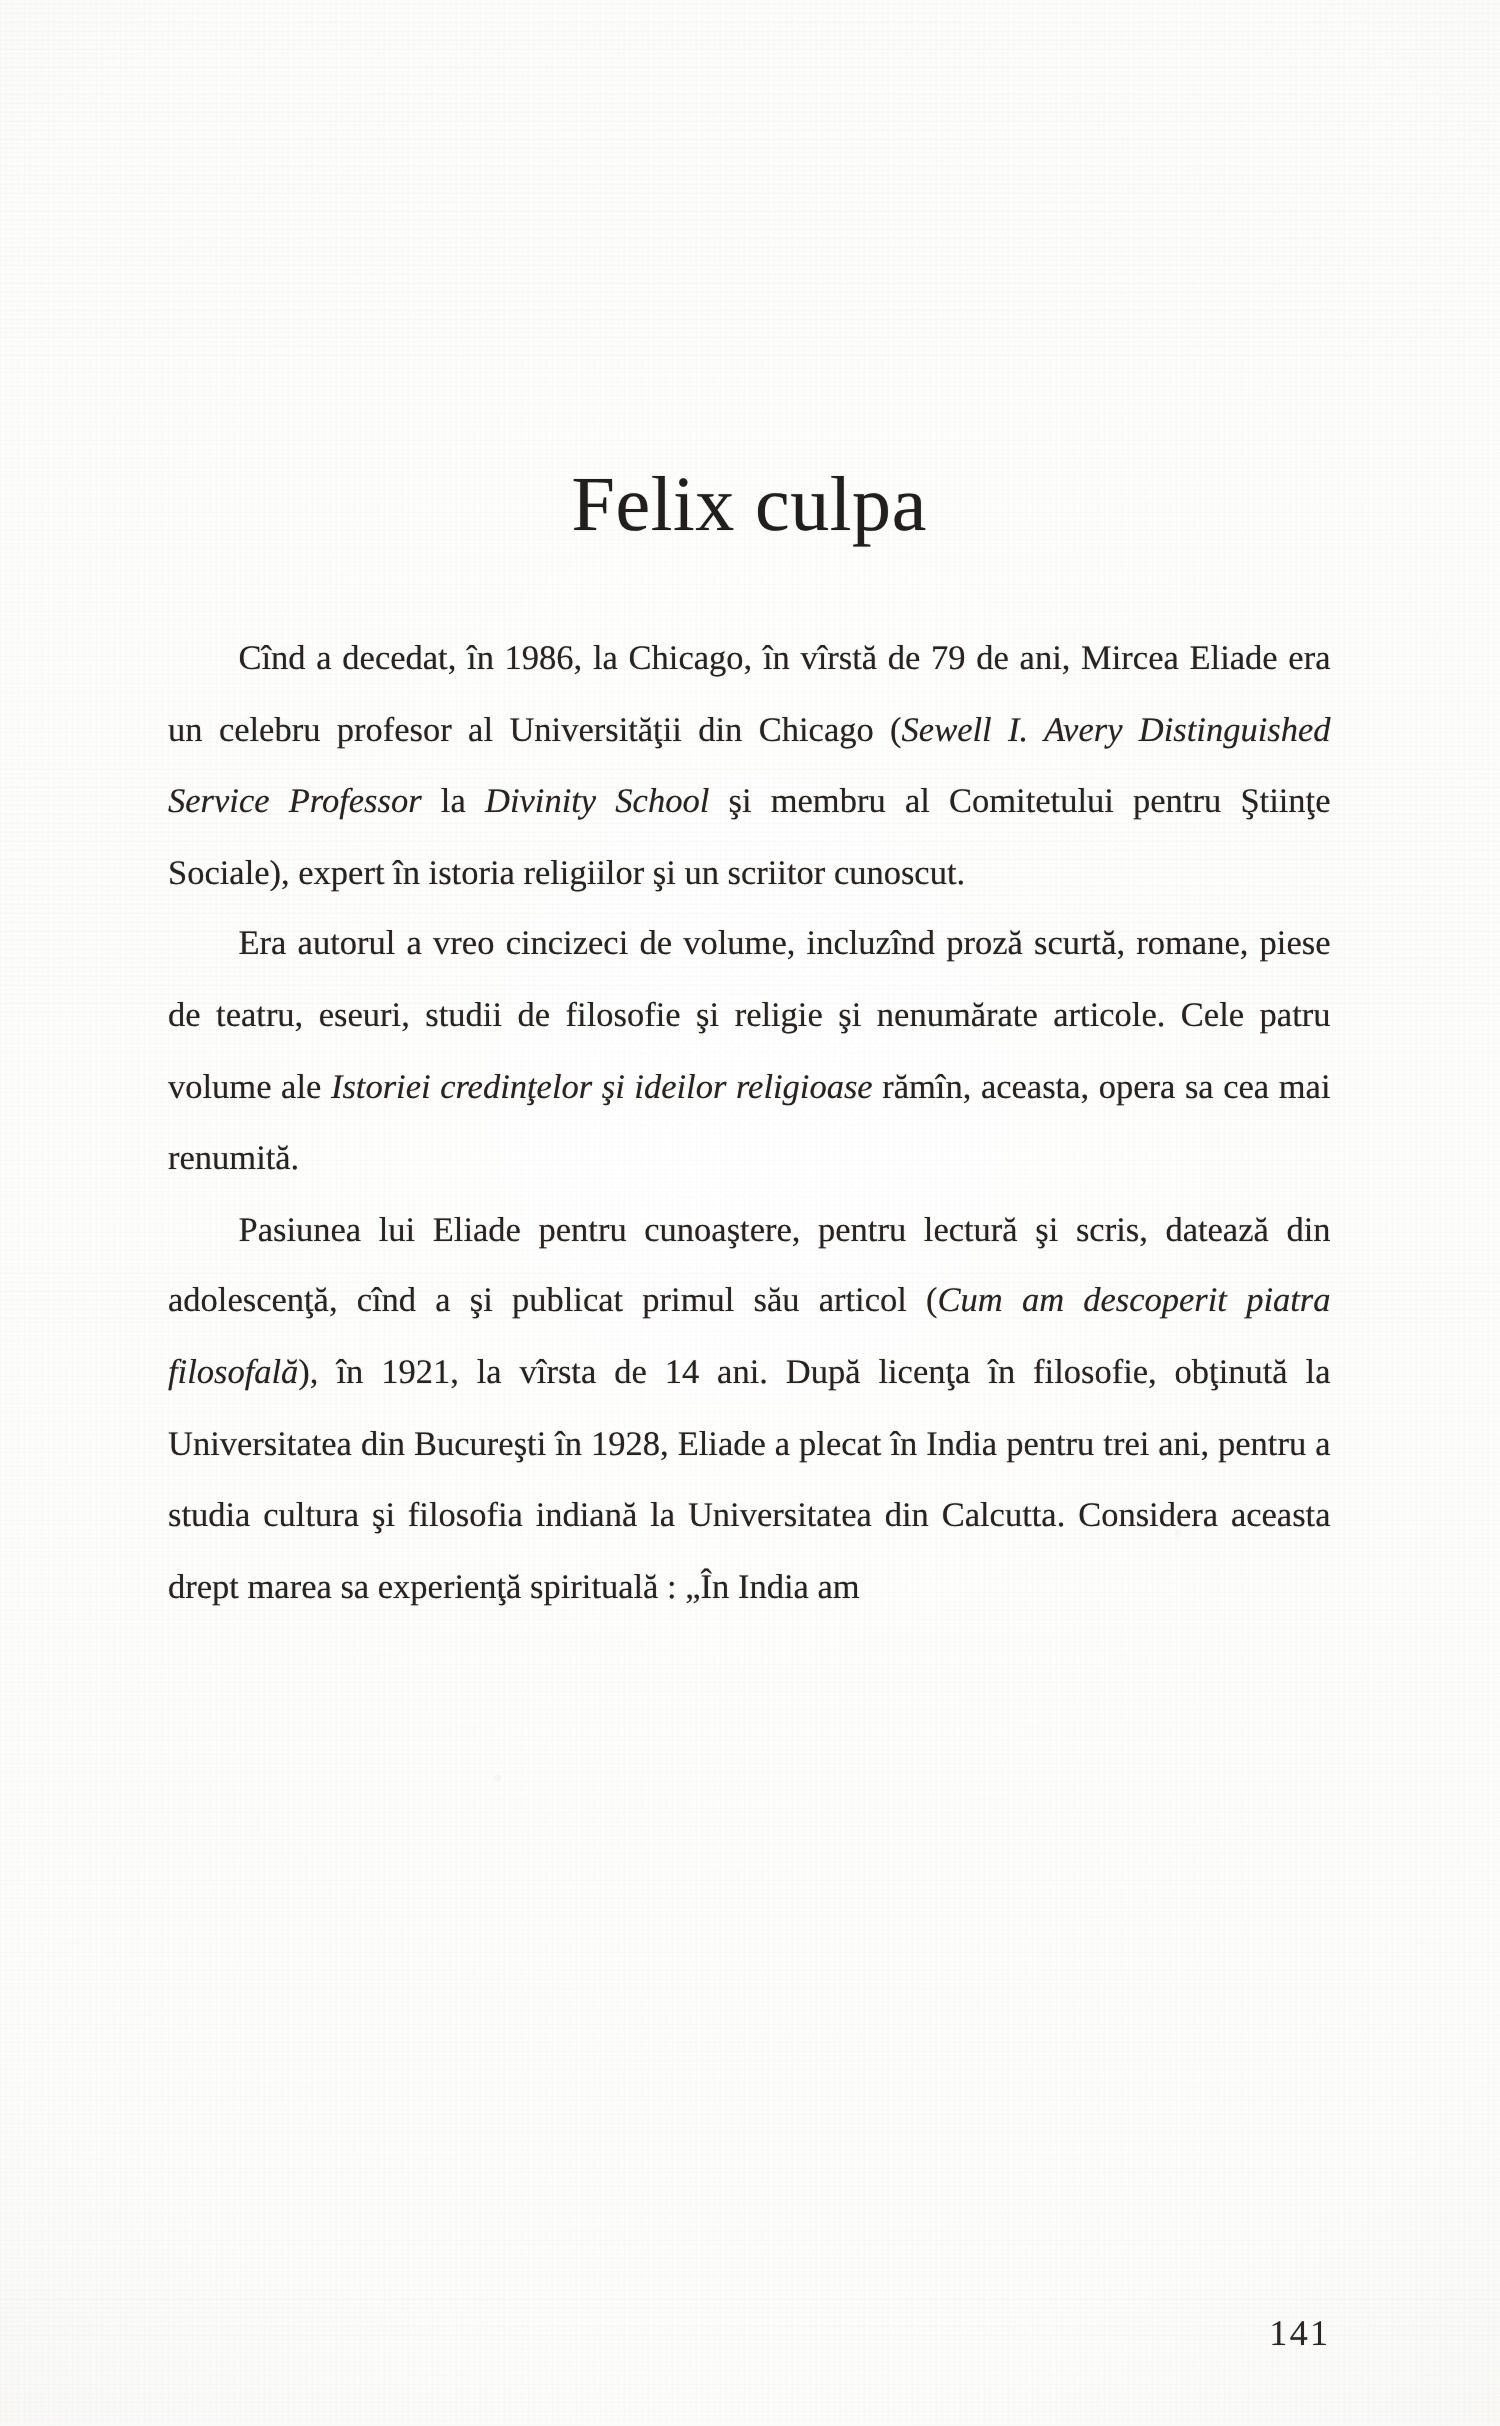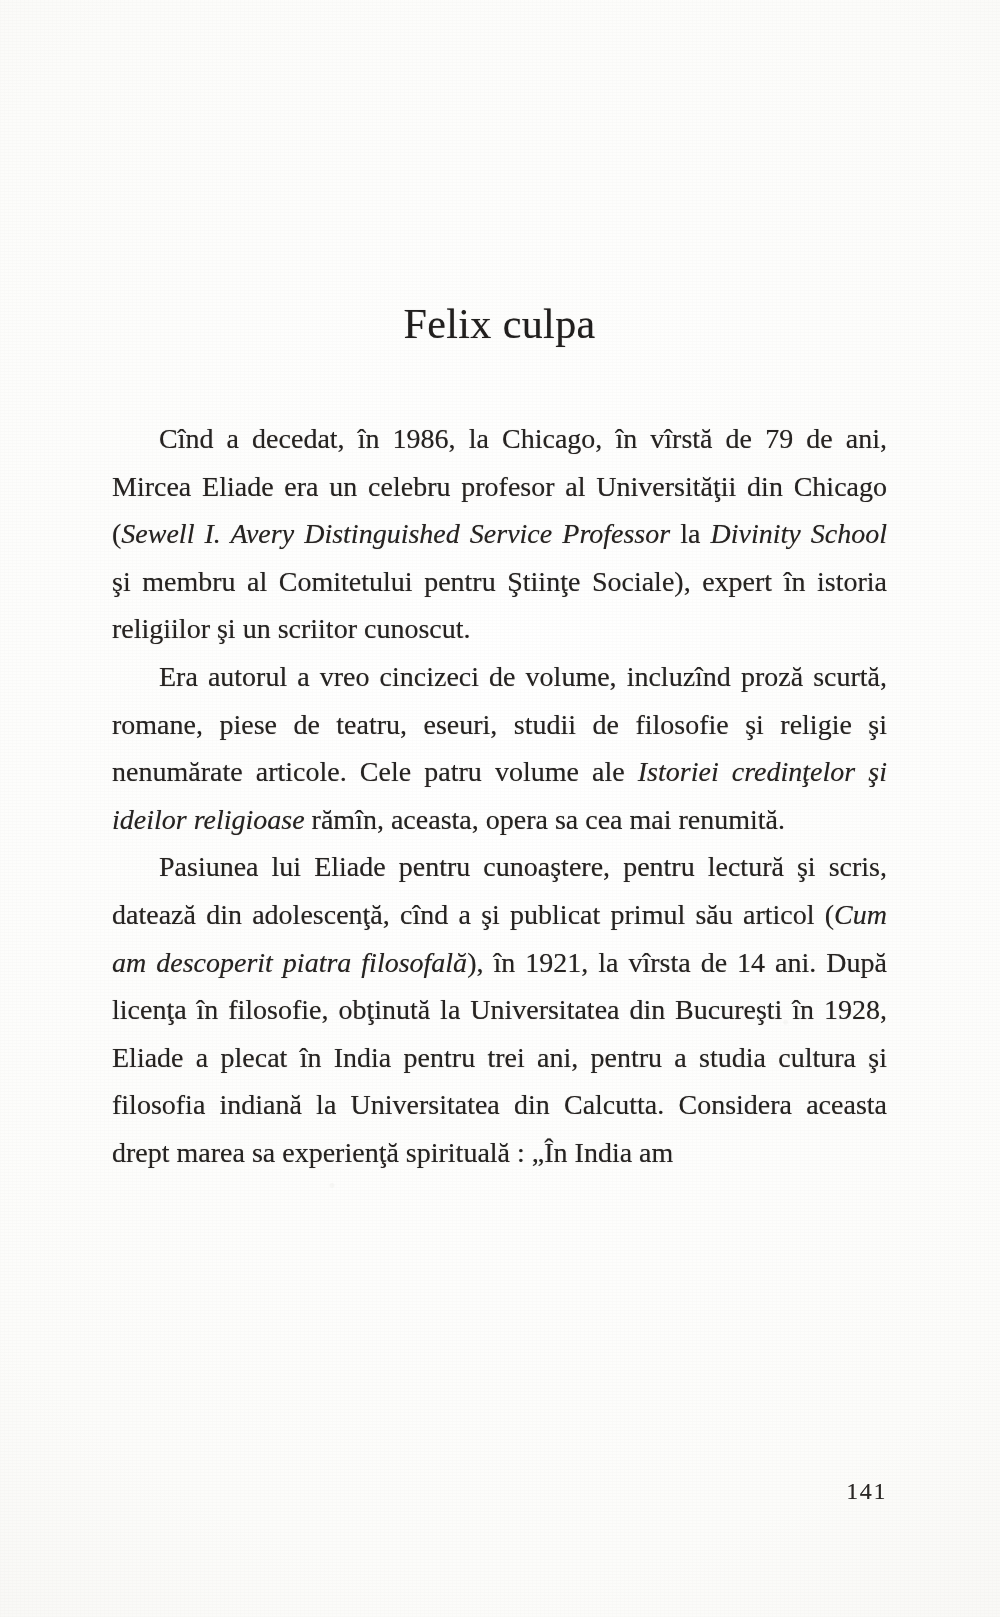--- a/index.html
+++ b/index.html
@@ -43,33 +43,33 @@
     width: 775px;
     height: 100%;
   }
 
   .chapter-title {
     position: absolute;
     top: 272px;
     left: 0;
     width: 775px;
     text-align: center;
-    font-size: 42px;
+    font-size: 52px;
     font-weight: 400;
     letter-spacing: .4px;
     color: #211f1e;
     text-shadow: 0 0 .7px rgba(40,38,36,.55);
   }
 
   .body-text {
     position: absolute;
     top: 415px;
     left: 0;
     width: 775px;
-    font-size: 28px;
+    font-size: 23px;
     line-height: 47.6px;
     text-align: justify;
     text-justify: inter-word;
     color: #262321;
     text-shadow: 0 0 .75px rgba(45,42,40,.5);
     font-family: Liberation Serif, serif;
     -webkit-font-smoothing: antialiased;
   }
 
   .body-text p {
@@ -82,21 +82,21 @@
     text-align: justify;
   }
 
   .body-text i {
     font-style: italic;
   }
 
   .page-number {
     position: absolute;
     right: 113px;
-    top: 1478px;
+    top: 1543px;
     font-size: 24px;
     letter-spacing: 1.6px;
     color: #2a2725;
     font-variant-numeric: oldstyle-nums;
     text-shadow: 0 0 .6px rgba(45,42,40,.5);
   }
 
   
   .ink-wash {
     position: absolute;

